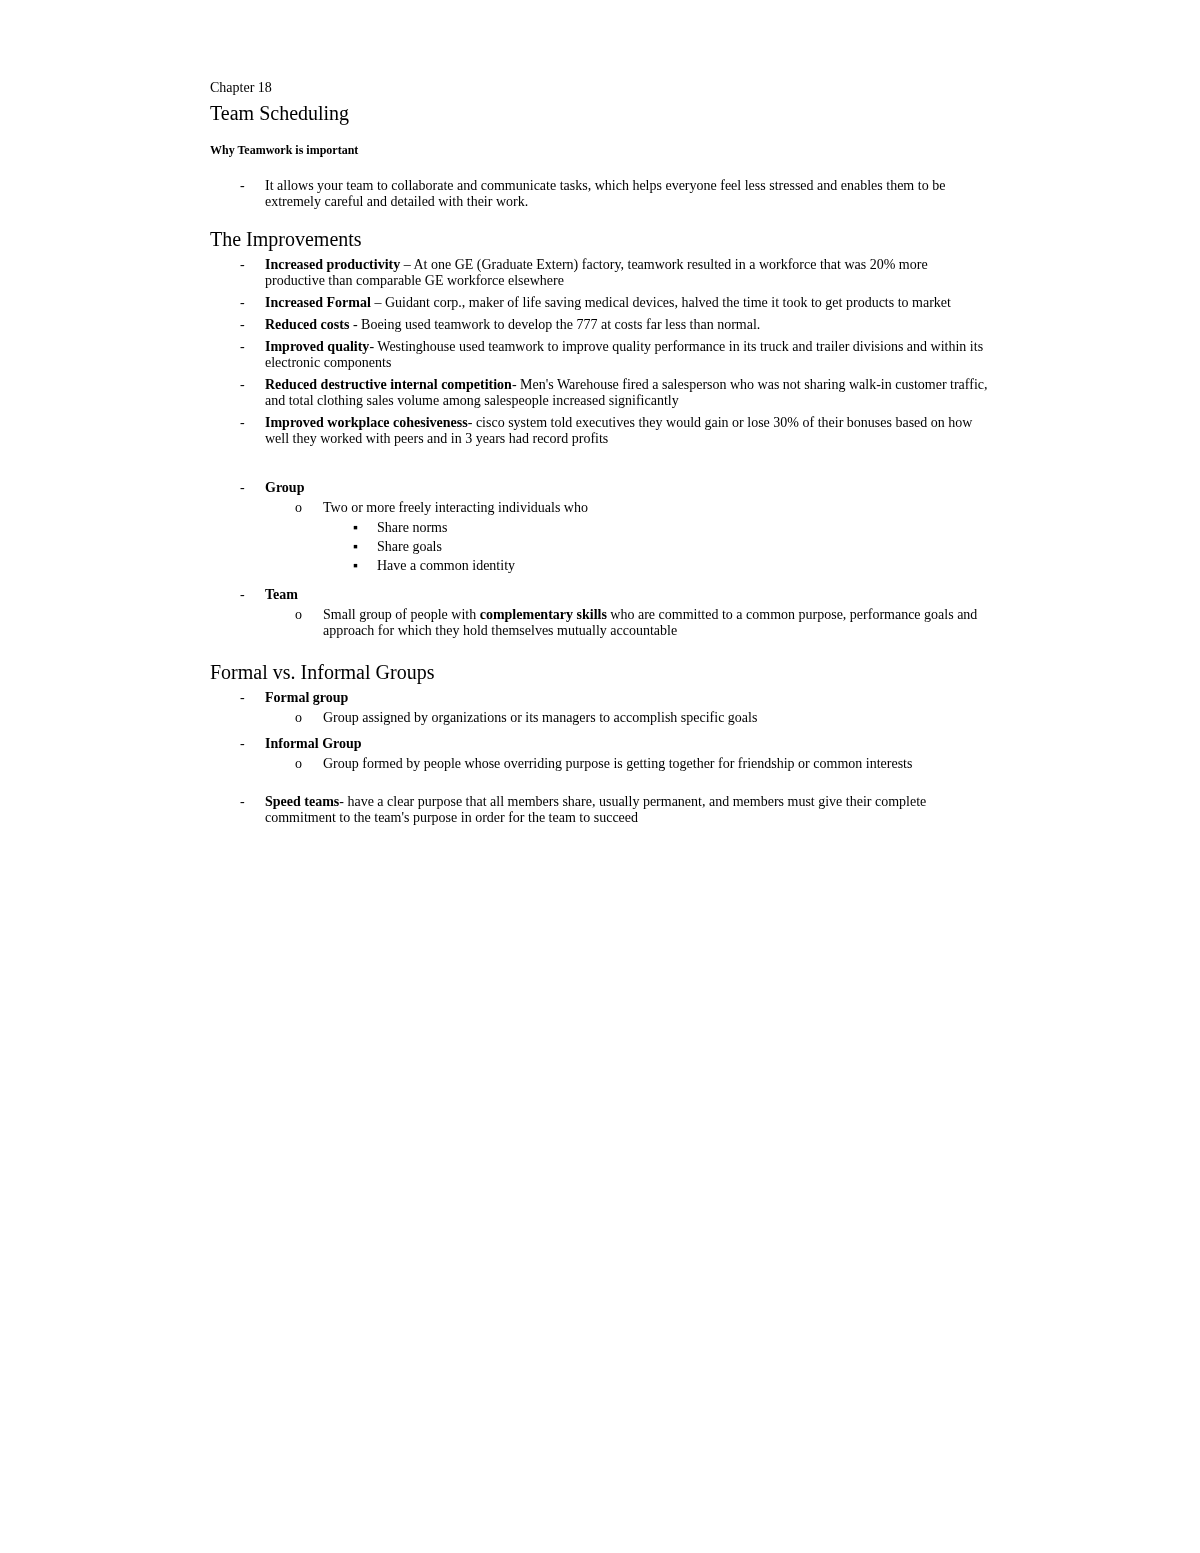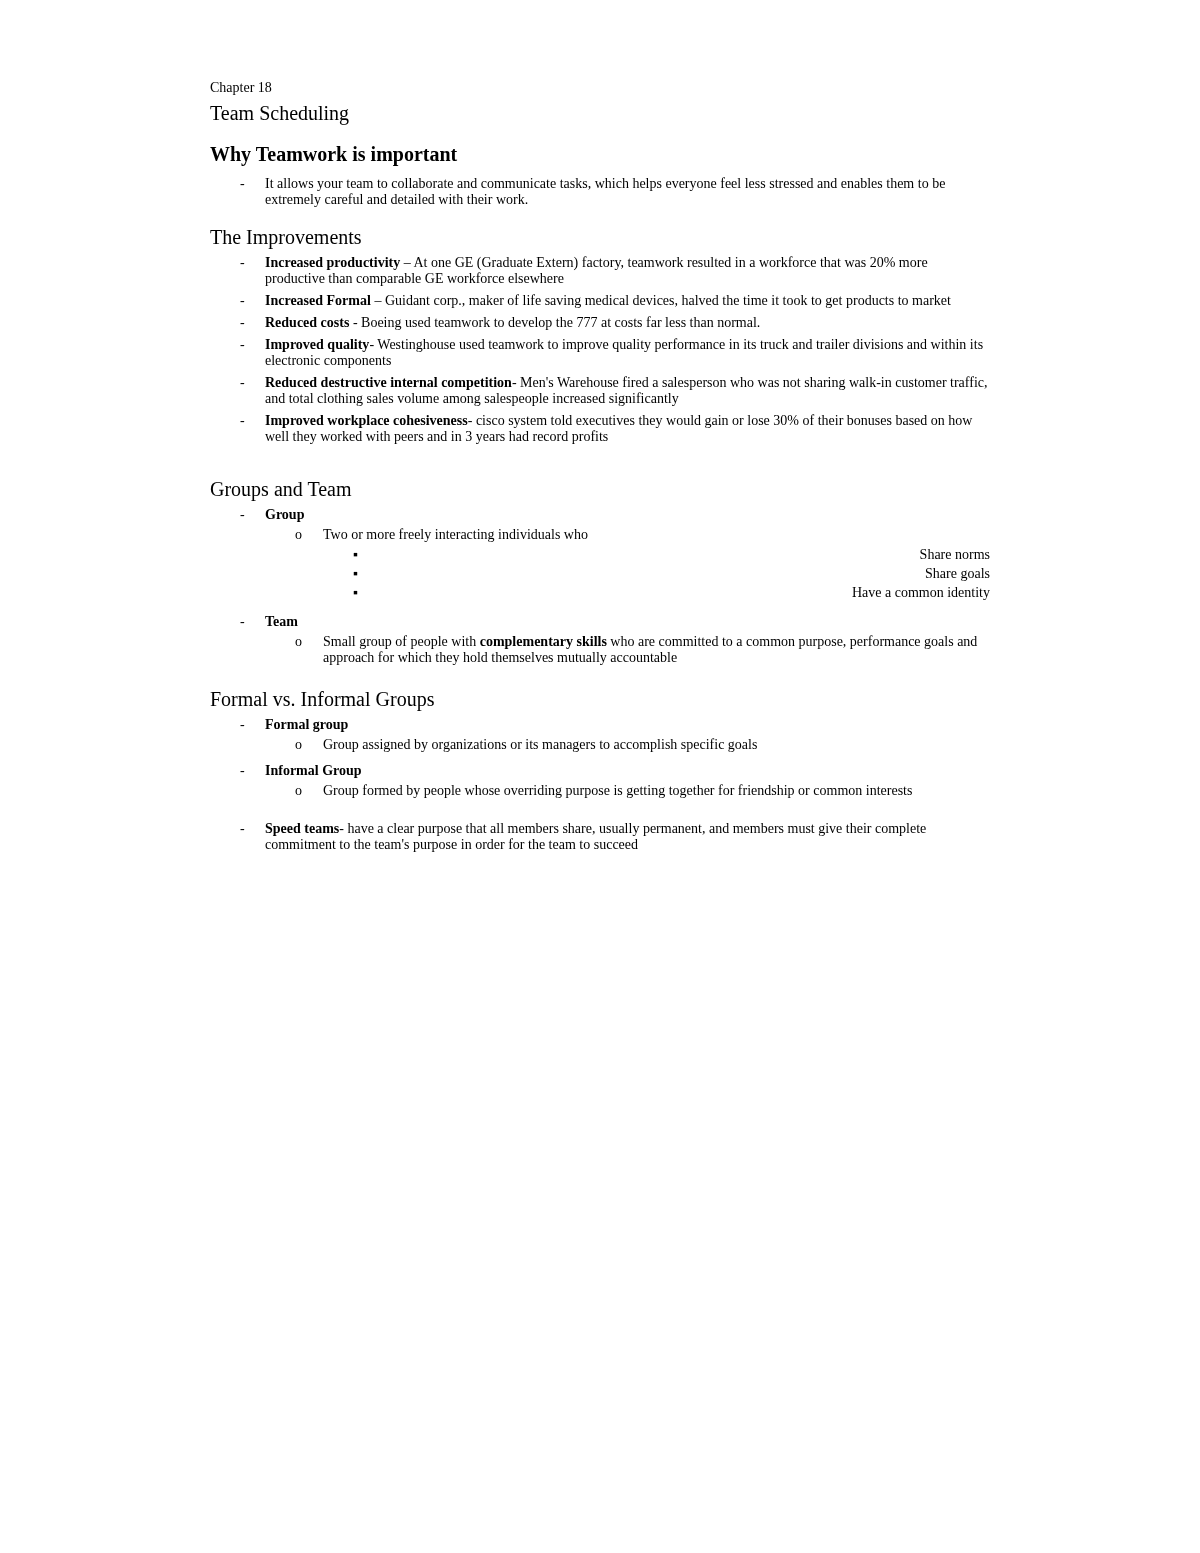--- a/index.html
+++ b/index.html
@@ -31,23 +31,23 @@
       font-size: 14px;
       margin-bottom: 6px;
     }
 
     .section-title {
       font-size: 20px;
       margin-bottom: 6px;
     }
 
     .section-heading {
-      font-size: 20px;
+      font-size: 12px;
       font-weight: bold;
-      margin-bottom: 10px;
+      margin-bottom: 20px;
     }
 
     .bullet-list {
       list-style: none;
       padding: 0;
       margin: 0;
     }
 
     .bullet-dash {
       display: flex;
@@ -85,21 +85,20 @@
       padding-left: 30px;
     }
 
     .bullet-square .square {
       min-width: 20px;
       margin-right: 4px;
     }
 
     .bullet-square .content {
       flex: 1;
-      text-align: right;
     }
 
     .sub-list {
       margin-top: 4px;
     }
 
     .mb-section {
       margin-bottom: 18px;
     }
 
@@ -151,21 +150,20 @@
         <span class="content"><strong>Reduced destructive internal competition</strong>- Men's Warehouse fired a salesperson who was not sharing walk-in customer traffic, and total clothing sales volume among salespeople increased significantly</span>
       </li>
       <li class="bullet-dash">
         <span class="dash">-</span>
         <span class="content"><strong>Improved workplace cohesiveness</strong>- cisco system told executives they would gain or lose 30% of their bonuses based on how well they worked with peers and in 3 years had record profits</span>
       </li>
     </ul>
   </div>
 
   <div class="mb-section">
-    <div class="section-title">Groups and Team</div>
     <ul class="bullet-list">
 
       <li class="bullet-dash">
         <span class="dash">-</span>
         <span class="content">
           <strong>Group</strong>
           <ul class="bullet-list sub-list">
             <li class="bullet-circle">
               <span class="circle">o</span>
               <span class="content">

